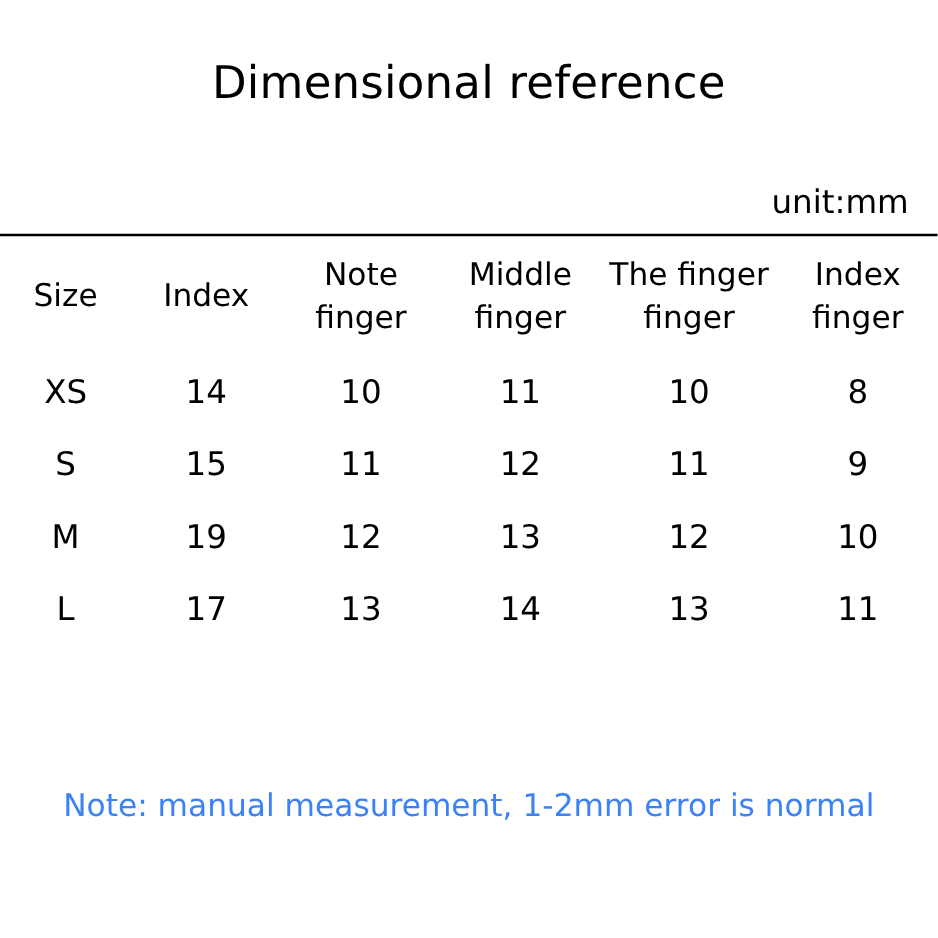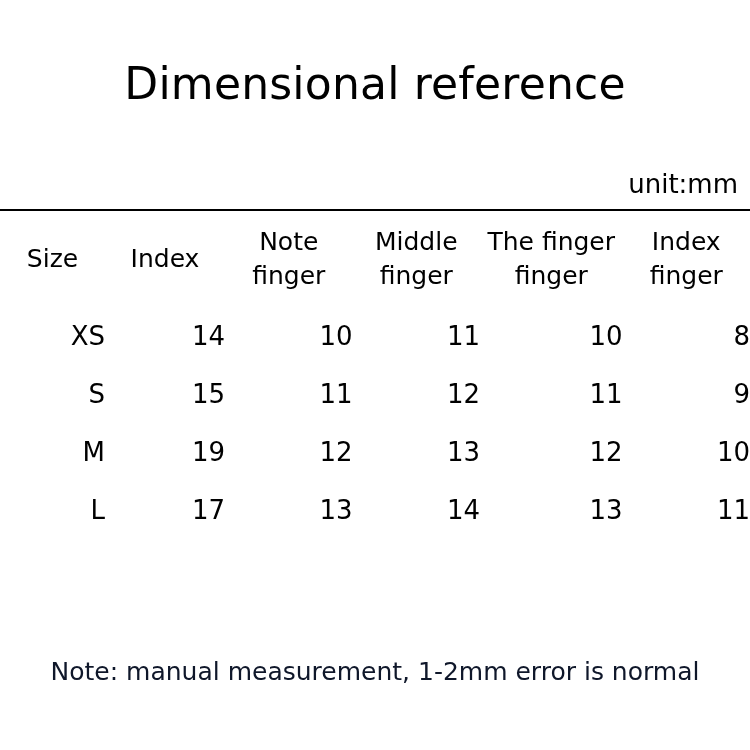--- a/index.html
+++ b/index.html
@@ -15,31 +15,31 @@
     overflow: hidden;
   }
   .page {
     position: relative;
     width: 750px;
     height: 750px;
     box-sizing: border-box;
   }
   .title {
     text-align: center;
-    font-size: 44px;
+    font-size: 36px;
     font-weight: normal;
     letter-spacing: 0.2px;
-    margin: 12px;
+    margin: 0;
     padding-top: 46px;
     color: #000;
   }
   .unit {
     text-align: right;
     font-size: 26px;
-    padding-right: 12px;
+    padding-right: 23px;
     margin-top: 60px;
     color: #000;
   }
   .rule {
     border: none;
     border-top: 2px solid #000;
     margin: 10px 0 0 0;
     width: 100%;
   }
   table.sizes {
@@ -52,42 +52,42 @@
     font-weight: normal;
     font-size: 25px;
     text-align: center;
     vertical-align: middle;
     padding: 10px 2px 14px 2px;
     line-height: 1.35;
     color: #000;
   }
   table.sizes td {
     font-size: 26px;
-    text-align: right;
+    text-align: center;
     vertical-align: middle;
-    padding: 14px 0;
+    padding: 14px 16px;
     color: #000;
   }
   table.sizes td.size-cell {
     font-size: 26px;
   }
   col.c0 { width: 14%; }
   col.c1 { width: 16%; }
   col.c2 { width: 17%; }
   col.c3 { width: 17%; }
   col.c4 { width: 19%; }
   col.c5 { width: 17%; }
   .note {
     position: absolute;
     left: 0;
     right: 0;
-    bottom: 76px;
+    bottom: 91px;
     text-align: center;
     font-size: 25px;
-    color: #0f172a;
+    color: #3b82f6;
   }
   .hdr-line {
     display: block;
   }
 </style>
 </head>
 <body>
 
 <div class="page">
 

